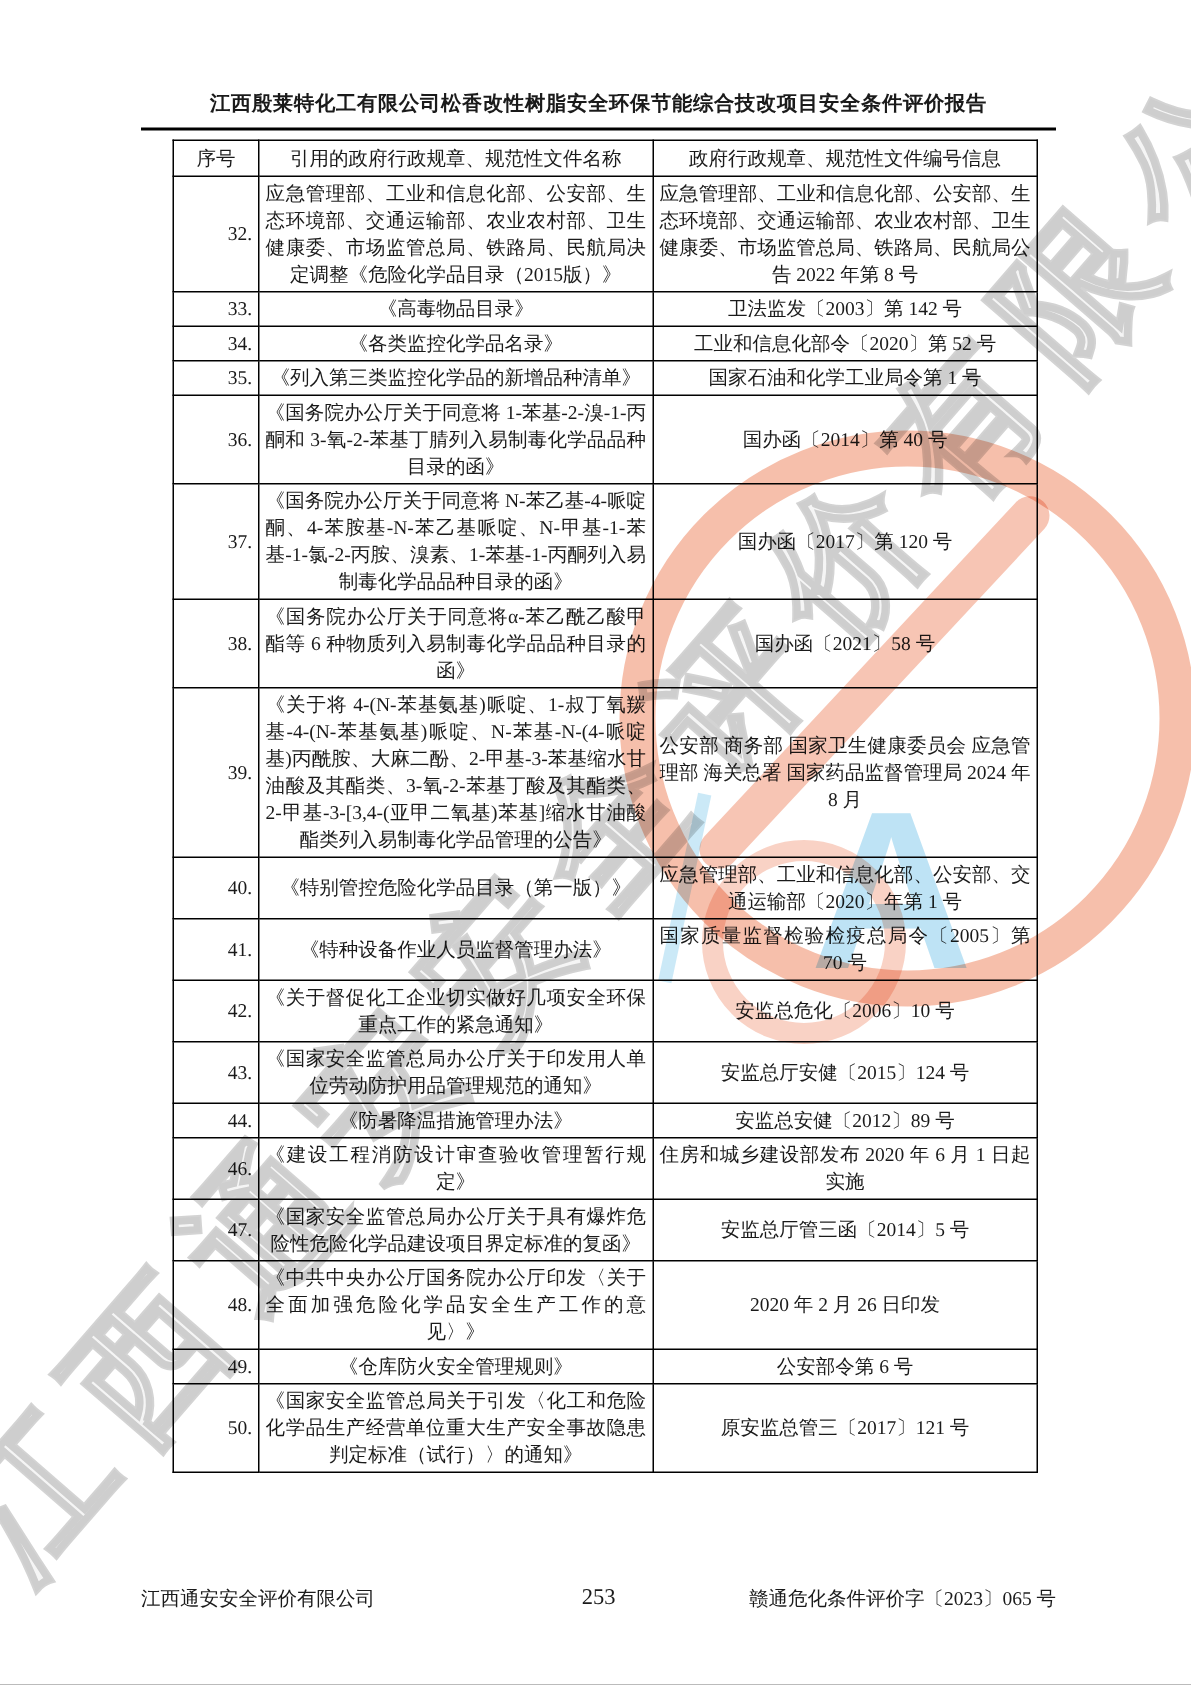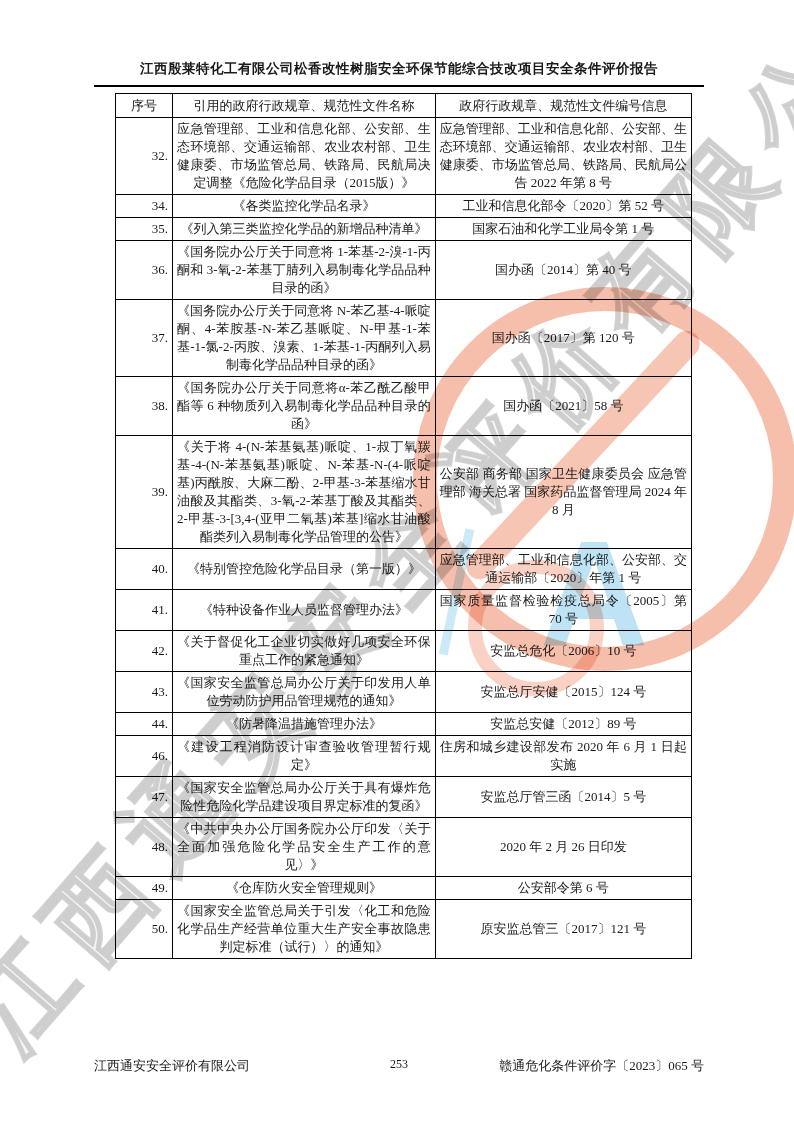--- a/index.html
+++ b/index.html
@@ -30,21 +30,21 @@
   td.c-no { text-align:right; }
   td.c-name, td.c-code { text-align:justify; text-align-last:center; }
 
   
   .doc-footer {
     position:absolute; top:1057px; left:94px; width:610px;
     font-size:13px; display:flex; justify-content:space-between; align-items:baseline;
   }
   .footer-page-num {
     position:absolute; left:50%; transform:translateX(-50%);
-    font-size:12px;
+    font-size:15px;
   }
 
   
   .wm { position:absolute; pointer-events:none; mix-blend-mode:multiply; white-space:nowrap; }
   .wm-diag {
     left:-240px; top:462px; width:1340px; text-align:center;
     font-family:"Liberation Sans", sans-serif; font-weight:bold;
     font-size:100px; letter-spacing:18px;
     color:rgba(190,190,190,0.16);
     -webkit-text-stroke:2.5px rgba(158,158,158,0.45);
@@ -100,20 +100,25 @@
         <th>政府行政规章、规范性文件编号信息</th>
       </tr>
     </thead>
     <tbody>
         <tr>
     <td class="c-no">32.</td>
     <td class="c-name">应急管理部、工业和信息化部、公安部、生态环境部、交通运输部、农业农村部、卫生健康委、市场监管总局、铁路局、民航局决定调整《危险化学品目录（2015版）》</td>
     <td class="c-code">应急管理部、工业和信息化部、公安部、生态环境部、交通运输部、农业农村部、卫生健康委、市场监管总局、铁路局、民航局公告 2022 年第 8 号</td>
   </tr>
         <tr>
+    <td class="c-no">33.</td>
+    <td class="c-name">《高毒物品目录》</td>
+    <td class="c-code">卫法监发〔2003〕第 142 号</td>
+  </tr>
+        <tr>
     <td class="c-no">34.</td>
     <td class="c-name">《各类监控化学品名录》</td>
     <td class="c-code">工业和信息化部令〔2020〕第 52 号</td>
   </tr>
         <tr>
     <td class="c-no">35.</td>
     <td class="c-name">《列入第三类监控化学品的新增品种清单》</td>
     <td class="c-code">国家石油和化学工业局令第 1 号</td>
   </tr>
         <tr>

